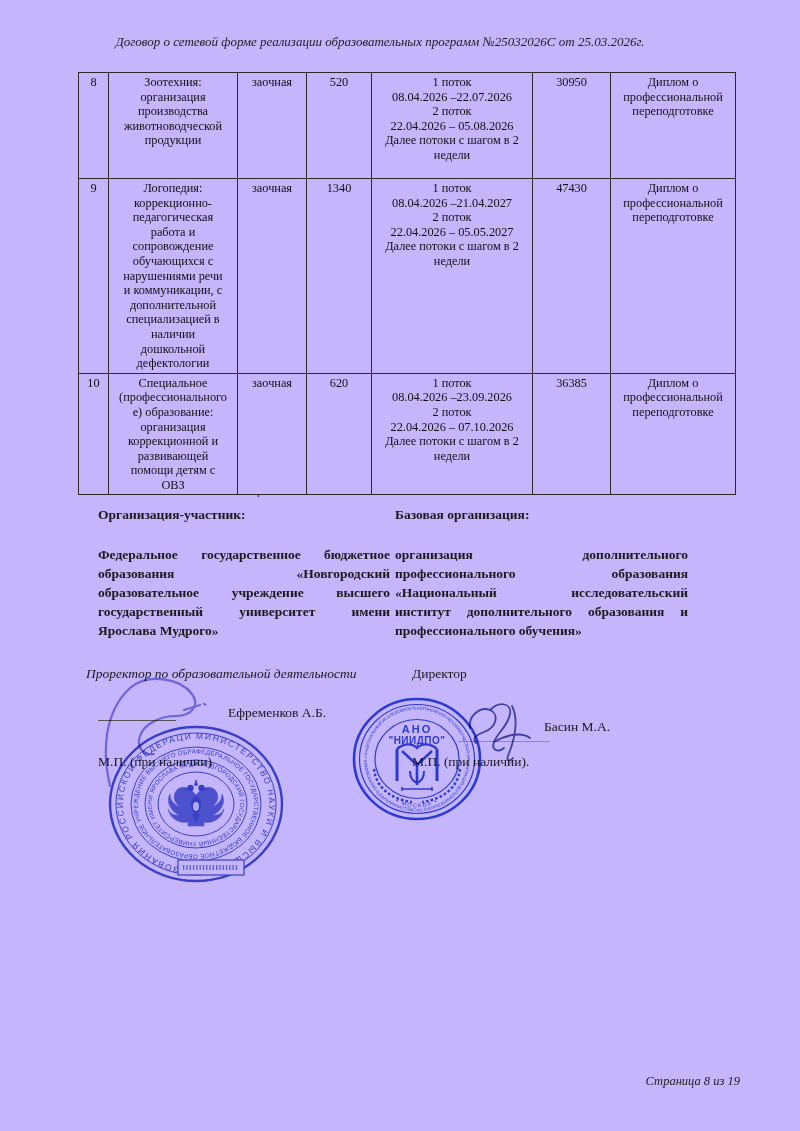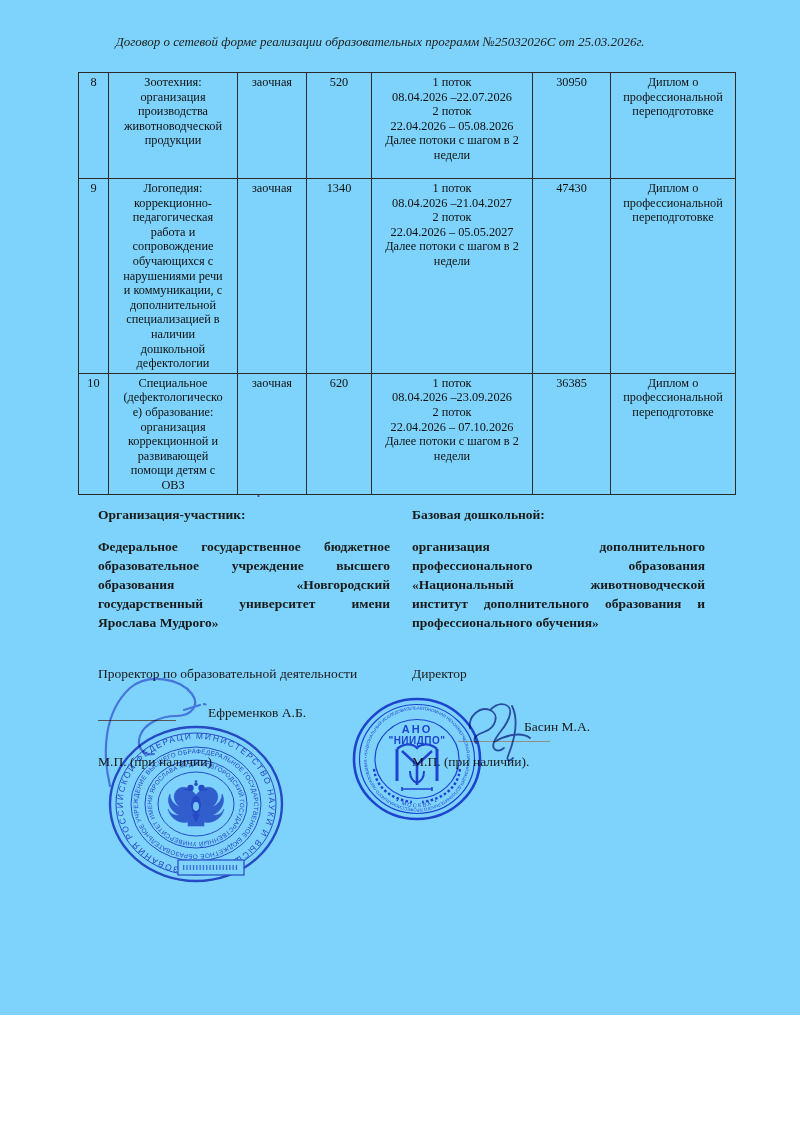--- a/index.html
+++ b/index.html
@@ -1,46 +1,46 @@
 <!DOCTYPE html>
 <html><head>
 <meta charset="utf-8">
 <style>
   html,body{margin:0;padding:0;background:#ffffff;}
   .page{
-    position:relative; width:800px; height:1015px; background:#7dd3fc;
+    position:relative; width:800px; height:1131px; background:#c4b5fd;
     font-family:"Liberation Serif","DejaVu Serif",serif; color:#1a1a1a;
     overflow:hidden;
   }
   .doc-header{
     position:absolute; top:34px; left:0; width:760px; text-align:center;
     font-style:italic; font-size:13px; color:#222;
   }
   table.contract{
     position:absolute; left:78px; top:72px; width:657px;
     border-collapse:collapse; table-layout:fixed;
     font-size:12.3px; line-height:14.6px; color:#111;
   }
   table.contract td{
     border:1px solid #2a2a2a; vertical-align:top; text-align:center;
     padding:2px 4px; overflow-wrap:break-word;
   }
   tr.r0{height:106px;} tr.r1{height:190px;} tr.r2{height:117px;}
   .stray-dot{position:absolute; left:257px; top:486px; font-size:12px; font-weight:bold; color:#3a4a9a;}
   .parties{
     position:absolute; left:98px; top:507px; width:607px;
-    display:grid; grid-template-columns:292px 293px; column-gap:22px;
+    display:grid; grid-template-columns:292px 293px; column-gap:5px;
   }
   .party-heading{font-weight:bold; font-size:13.5px;}
-  .name-lines{margin-top:14px; font-weight:bold; font-size:13.5px; line-height:19px;}
+  .name-lines{margin-top:22px; font-weight:bold; font-size:13.5px; line-height:19px;}
   .name-lines div{text-align:justify; text-align-last:justify;}
   .name-lines div:last-child{text-align-last:left;}
   .role{position:absolute; top:666px; font-size:13.5px;}
-  .role.left{left:98px;} .role.right{left:412px;}
-  .signer{position:absolute; font-size:13.5px;}
+  .role.left{left:86px;font-style:italic;} .role.right{left:412px;}
+  .signer{position:absolute; font-size:13.5px;margin-left:20px;}
   .signer.left{left:208px; top:705px;}
   .signer.right{left:524px; top:719px;}
   .sig-line-left{position:absolute; left:98px; top:720px; width:78px; border-top:1.3px solid #555;}
   .sig-line-right{position:absolute; left:458px; top:741px; width:92px; border-top:1.5px solid #8f8f8f;}
   .seal-note{position:absolute; top:754px; font-size:13.5px;}
   .seal-note.left{left:98px;} .seal-note.right{left:412px;}
   .stamp{position:absolute; mix-blend-mode:multiply; filter:blur(0.4px); opacity:0.93; z-index:4;}
   .stamp.univ{left:108px; top:725px;}
   .stamp.inst{left:352px; top:697px;}
   .signature{position:absolute; mix-blend-mode:multiply; filter:blur(0.2px); z-index:5;}
@@ -118,21 +118,21 @@
             <div>Далее потоки с шагом в 2</div>
             <div>недели</div>
           </td>
         <td>47430</td>
         <td>Диплом о профессиональной переподготовке</td>
       </tr>
       <tr class="r2">
         <td>10</td>
         <td>
             <div>Специальное</div>
-            <div>(дефектологическо</div>
+            <div>(профессионального</div>
             <div>е) образование:</div>
             <div>организация</div>
             <div>коррекционной и</div>
             <div>развивающей</div>
             <div>помощи детям с</div>
             <div>ОВЗ</div>
           </td>
         <td>заочная</td>
         <td>620</td>
         <td>
@@ -149,32 +149,32 @@
     </tbody>
   </table>
 
   <div class="stray-dot">.</div>
 
   <div class="parties">
     <div>
       <div class="party-heading">Организация-участник:</div>
       <div class="name-lines">
           <div>Федеральное государственное бюджетное</div>
+          <div>образования «Новгородский</div>
           <div>образовательное учреждение высшего</div>
-          <div>образования «Новгородский</div>
           <div>государственный университет имени</div>
           <div>Ярослава Мудрого»</div>
         </div>
     </div>
     <div>
-      <div class="party-heading">Базовая дошкольной:</div>
+      <div class="party-heading">Базовая организация:</div>
       <div class="name-lines">
           <div>организация дополнительного</div>
           <div>профессионального образования</div>
-          <div>«Национальный животноводческой</div>
+          <div>«Национальный исследовательский</div>
           <div>институт дополнительного образования и</div>
           <div>профессионального обучения»</div>
         </div>
     </div>
   </div>
 
   <div class="role left">Проректор по образовательной деятельности</div>
   <div class="role right">Директор</div>
 
   <div class="sig-line-left"></div>

